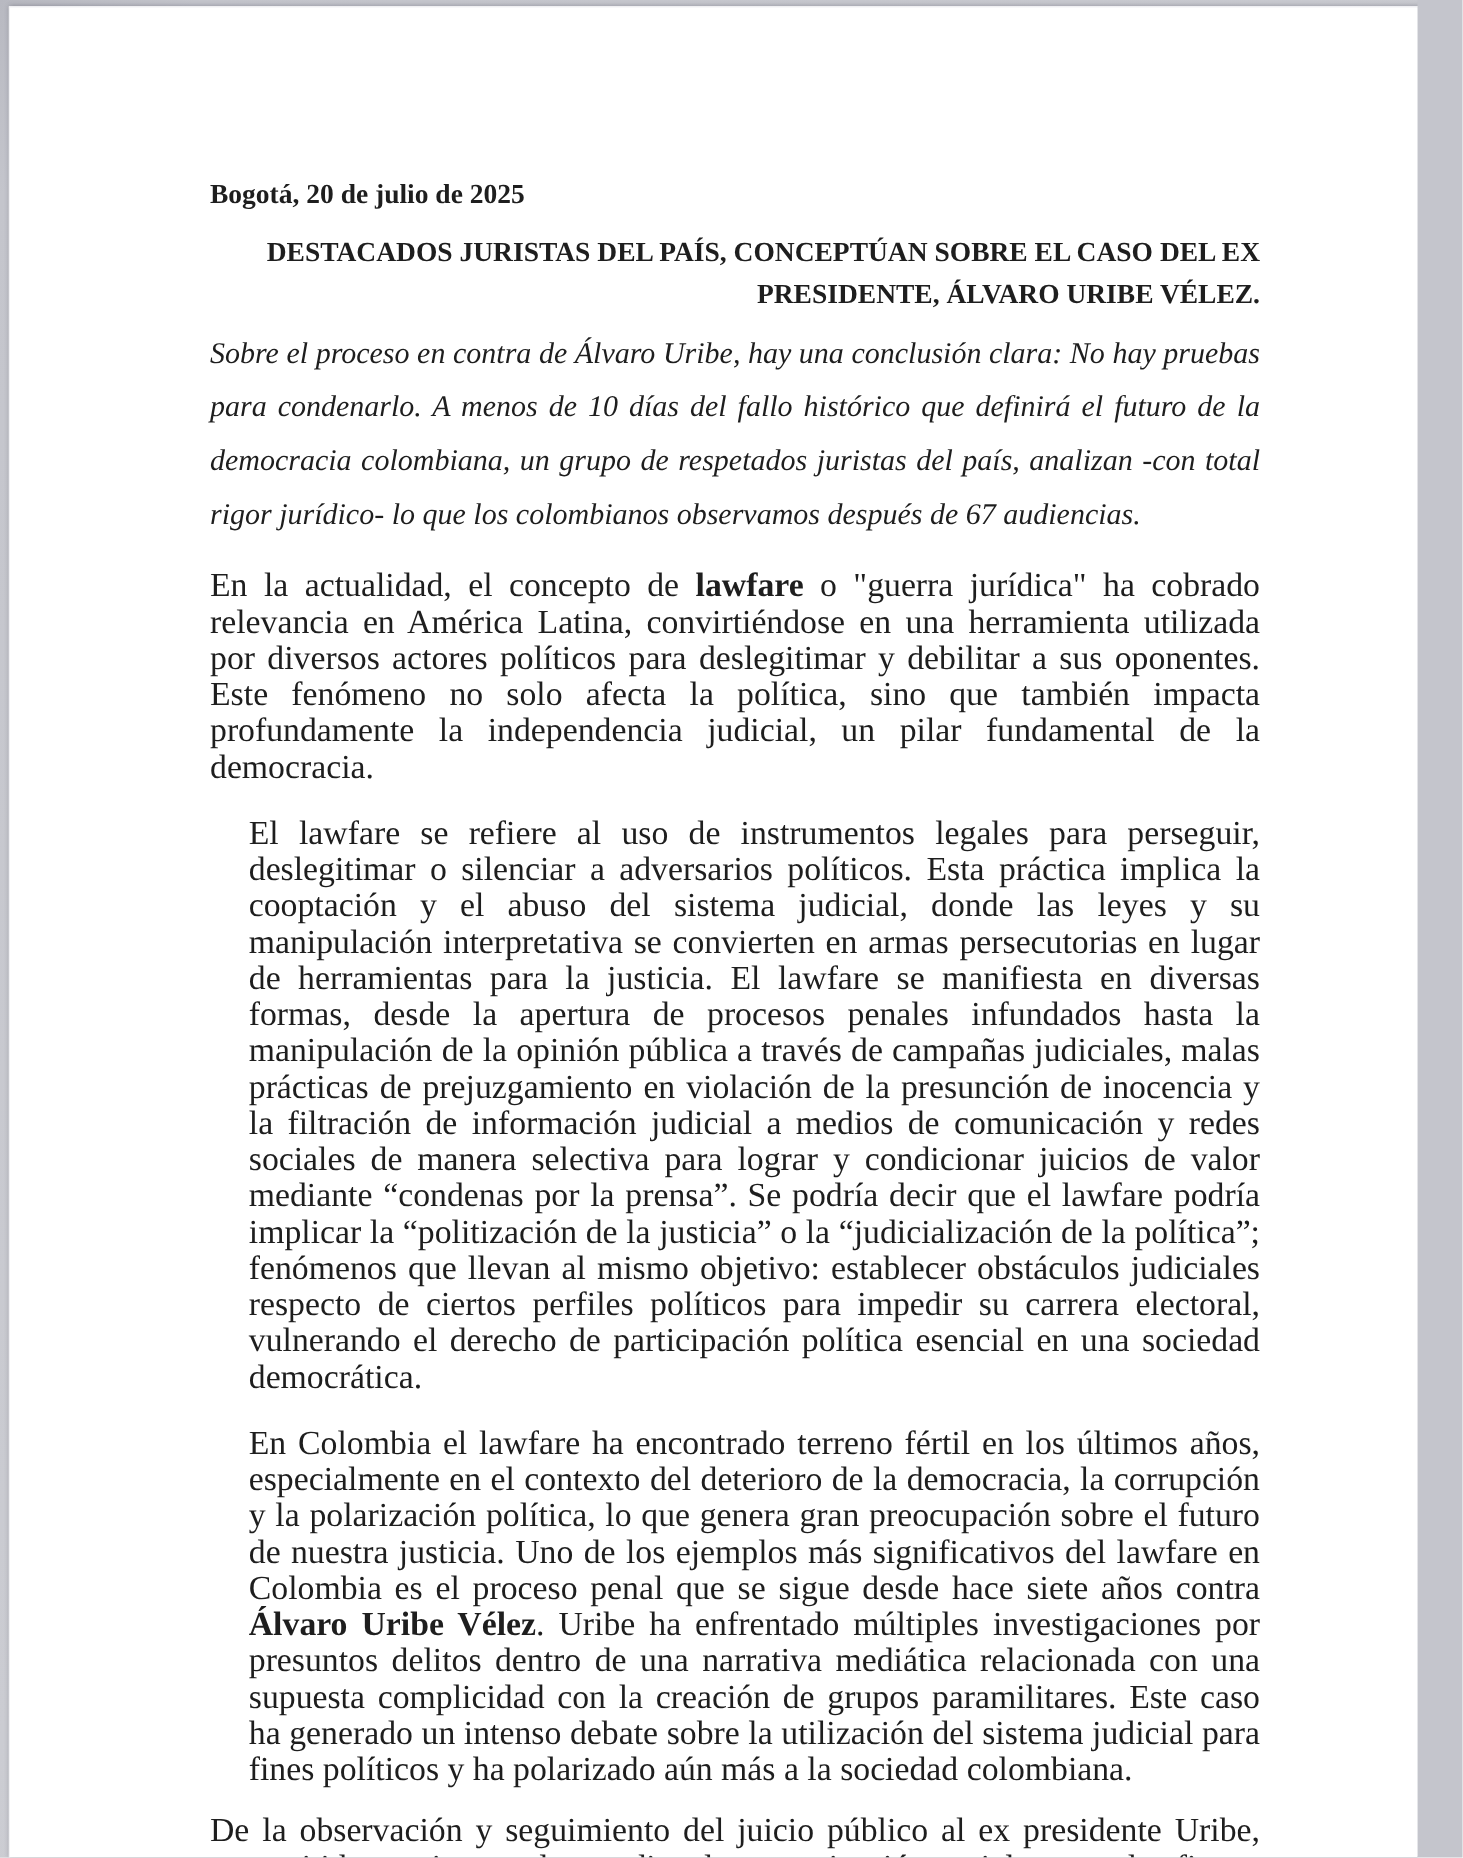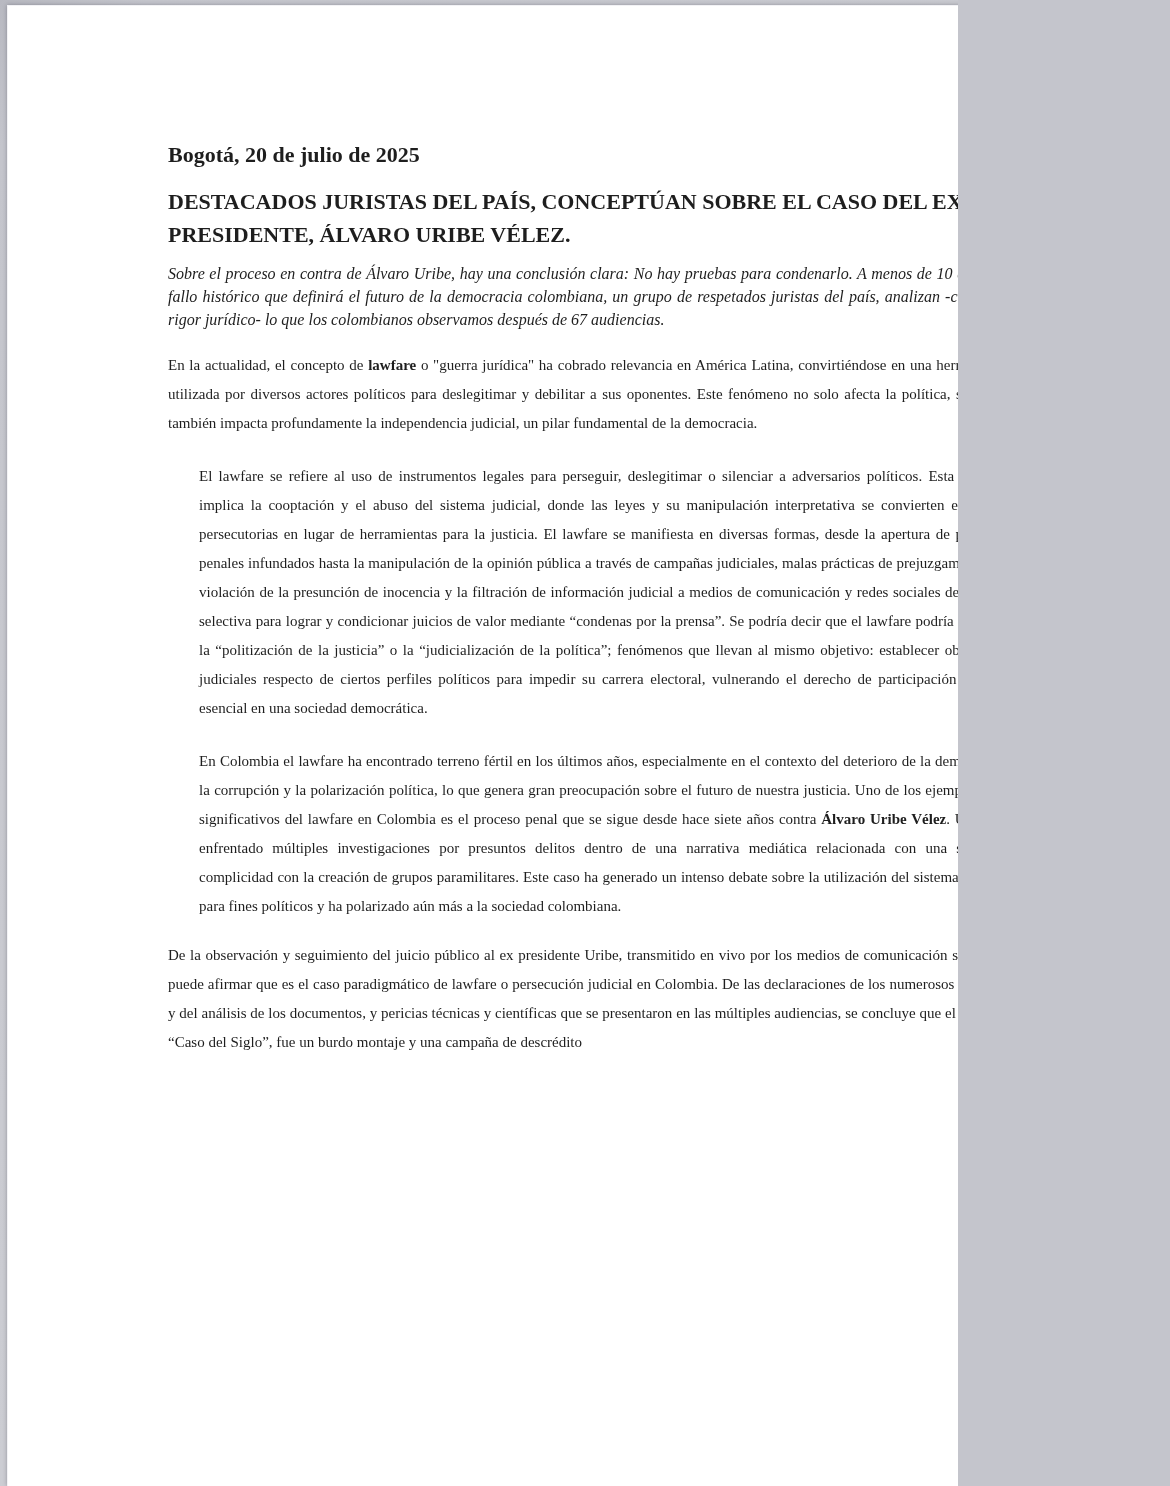--- a/index.html
+++ b/index.html
@@ -8,21 +8,21 @@
     --text-color: #1e1e1e;
   }
   html, body { margin: 0; padding: 0; }
   body {
     background: var(--outer-bg);
     font-family: "Liberation Serif", "DejaVu Serif", serif;
     color: var(--text-color);
   }
   .viewport {
     position: relative;
-    width: 958px;
+    width: 1134px;
     height: 1486px;
     overflow: hidden;
     background: linear-gradient(135deg, #b8b9c1 0%, var(--outer-bg) 6%, #d2d3d8 100%);
   }
   .page {
     position: absolute;
     left: 7px;
     top: 5px;
     width: 1155px;
     height: 1481px;
@@ -37,37 +37,37 @@
   .doc-date {
     font-weight: bold;
     font-size: 22px;
     line-height: 24px;
   }
   .doc-title {
     font-weight: bold;
     font-size: 22px;
     line-height: 33px;
     margin-top: 18px !important;
-    text-align: left;
+    text-align: right;
   }
   .lede {
     font-style: italic;
-    font-size: 16px;
-    line-height: 23px;
+    font-size: 24px;
+    line-height: 43px;
     margin-top: 11px !important;
     text-align: justify;
   }
   .section-heading {
     font-weight: bold;
     font-size: 21.5px;
     line-height: 26px;
     margin-top: 50px !important;
   }
   .body-para {
-    font-size: 15px;
+    font-size: 27px;
     line-height: 29px;
     text-align: justify;
     margin-top: 20px !important;
   }
   .body-para.gap-lg { margin-top: 24px !important; margin-left: 31px; }
   .bold { font-weight: bold; }
 </style>
 </head>
 <body>
 

